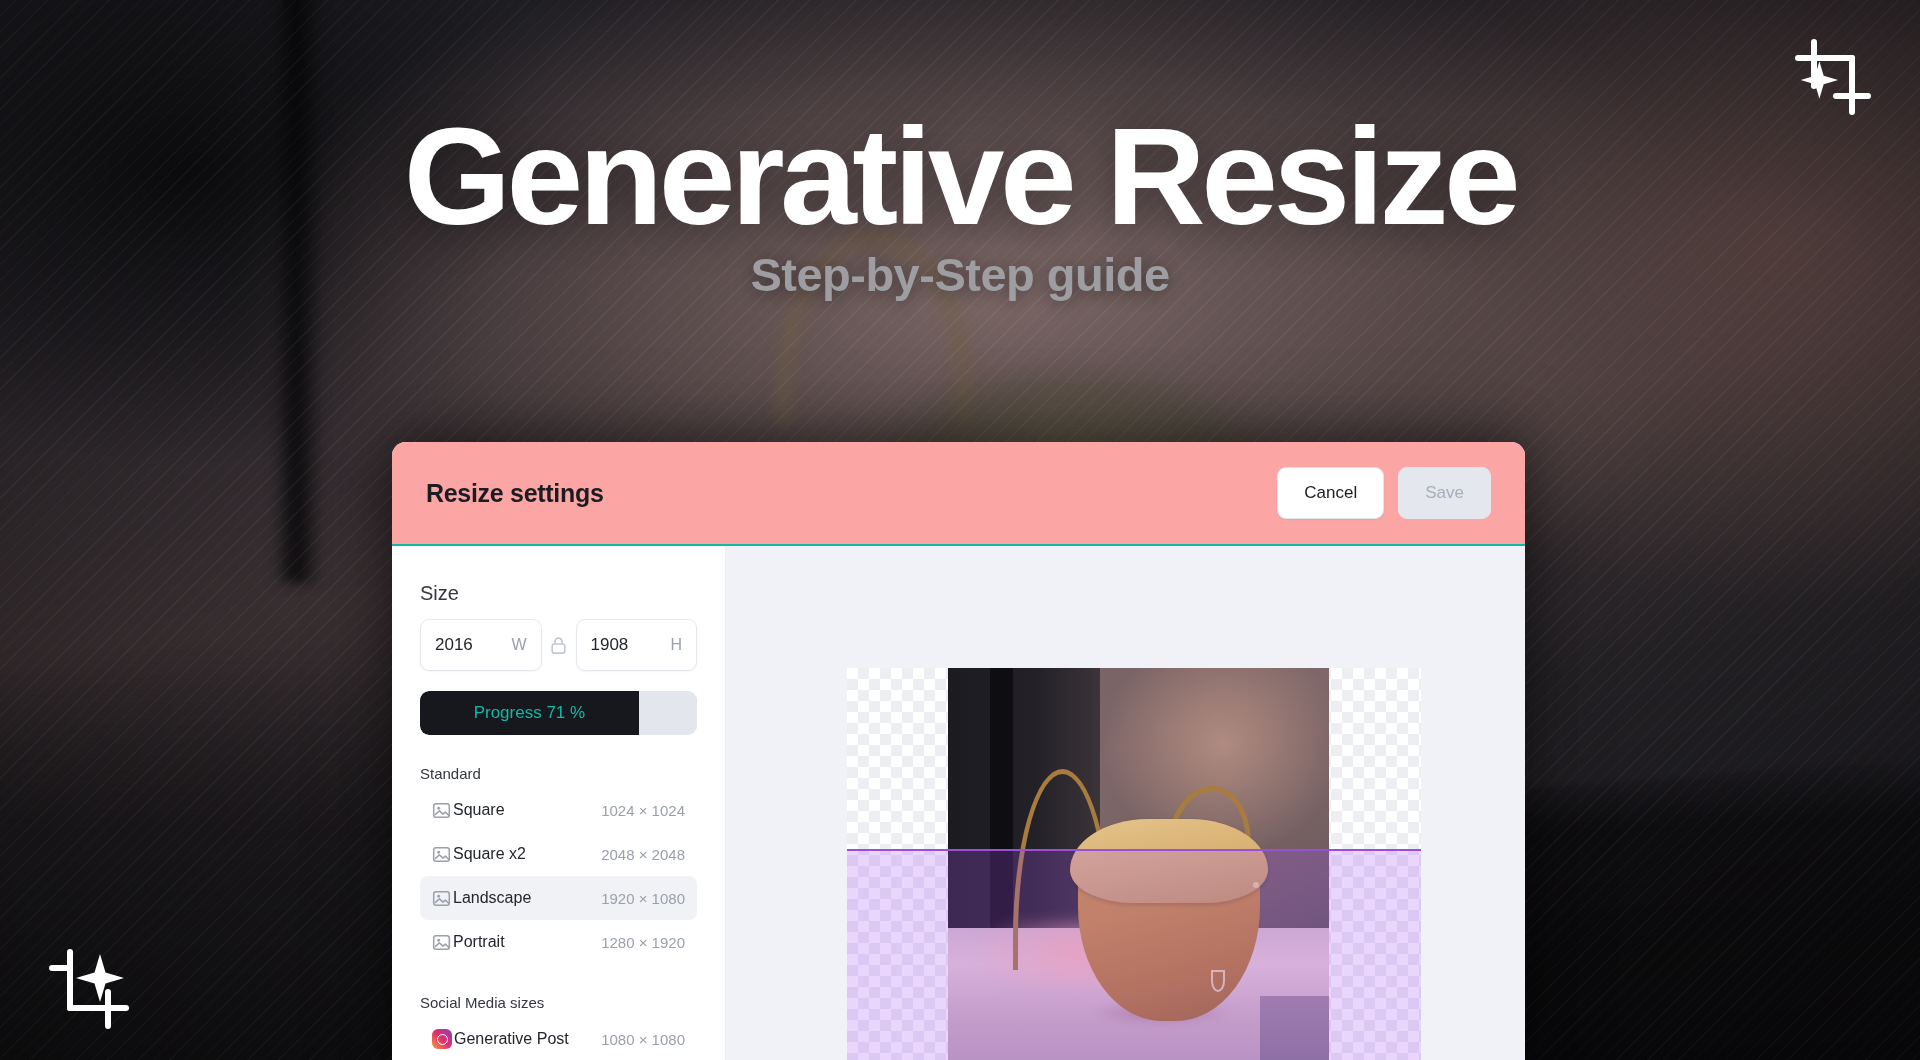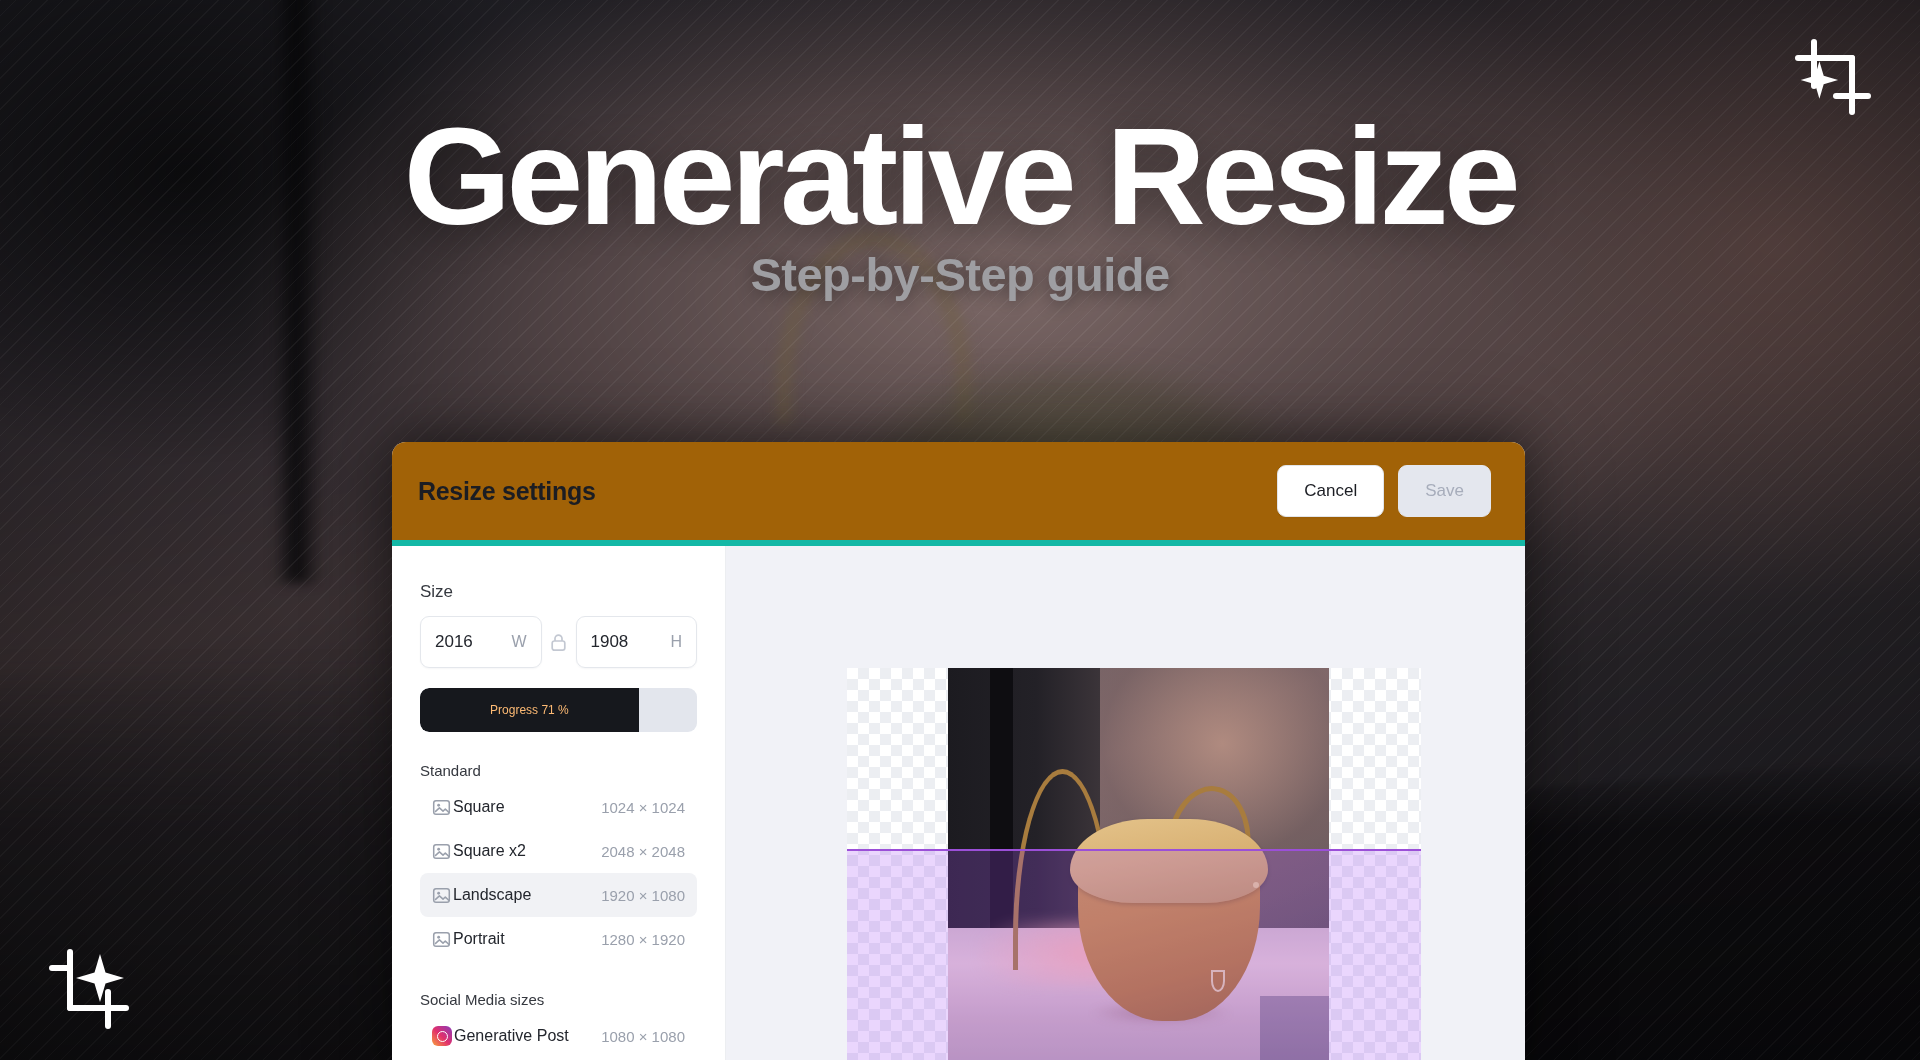--- a/index.html
+++ b/index.html
@@ -97,23 +97,23 @@
     border-radius:14px 14px 0 0;
     box-shadow:0 -6px 48px rgba(0,0,0,.40), 0 0 90px rgba(0,0,0,.30);
     overflow:hidden; z-index:6;
     display:flex; flex-direction:column;
   }
 
   
   #dialog-header {
     height:104px; flex:0 0 104px;
     display:flex; align-items:center; justify-content:space-between;
-    padding:0 34px 0 26px;
-    border-bottom:6px solid #14b8a6;
-    background:#a16207;
+    padding:0 34px 0 34px;
+    border-bottom:2px solid #14b8a6;
+    background:#fca5a5;
   }
   #dialog-title { font-size:25px; font-weight:700; color:#1b1d23; letter-spacing:-.3px; }
   #header-actions { display:flex; gap:14px; align-items:flex-start; }
   .btn { height:52px; border-radius:9px; font-size:17px; font-family:inherit; cursor:pointer; padding:0 26px; }
   #cancel-button {
     background:#fff; color:#1b1d23; border:1px solid #e2e5ea;
     box-shadow:0 1px 2px rgba(16,24,40,.05);
   }
   #save-button {
     background:#e4e7ee; color:#a7adbb; border:1px solid #e4e7ee; cursor:default;
@@ -122,21 +122,21 @@
   
   #dialog-body { flex:1; display:flex; min-height:0; }
 
   
   #settings-panel {
     width:334px; flex:0 0 334px; background:#fff;
     border-right:1px solid #eceef1;
     padding:36px 28px 0 28px;
     overflow:hidden;
   }
-  .section-label { font-size:17px; color:#35383f; font-weight:400; }
+  .section-label { font-size:20px; color:#35383f; font-weight:400; }
 
   #size-fields { display:flex; align-items:center; gap:0; margin-top:14px; }
   .dim-field {
     flex:1; height:52px; border:1px solid #e4e7ec; border-radius:9px;
     display:flex; align-items:center; padding:0 14px;
     box-shadow:0 1px 2px rgba(16,24,40,.04);
   }
   .dim-value { flex:1; font-size:17px; color:#23262d; }
   .dim-unit { font-size:16px; color:#9aa0ac; }
   #lock-icon-wrap { width:34px; display:flex; align-items:center; justify-content:center; }
@@ -144,21 +144,21 @@
   #progress-row { margin-top:20px; }
   #progress-track {
     width:100%; height:44px; border-radius:9px; background:#e3e6ed;
     position:relative; overflow:hidden;
   }
   #progress-fill {
     position:absolute; left:0; top:0; bottom:0; width:79%;
     background:#16181d; border-radius:9px 0 0 9px;
     display:flex; align-items:center; justify-content:center;
   }
-  #progress-label { color:#fdba74; font-size:12px; white-space:nowrap; }
+  #progress-label { color:#14b8a6; font-size:17px; white-space:nowrap; }
 
   .group-title { font-size:15px; color:#35383f; margin:30px 0 6px 0; }
   .preset-list { display:flex; flex-direction:column; }
   .preset-row {
     height:44px; display:flex; align-items:center; gap:2px;
     padding:0 12px; border-radius:8px; cursor:pointer;
   }
   .preset-row.selected { background:#f1f2f5; }
   .preset-name { font-size:16px; color:#23262d; }
   .preset-dims { margin-left:auto; font-size:15px; color:#9aa0ac; }

